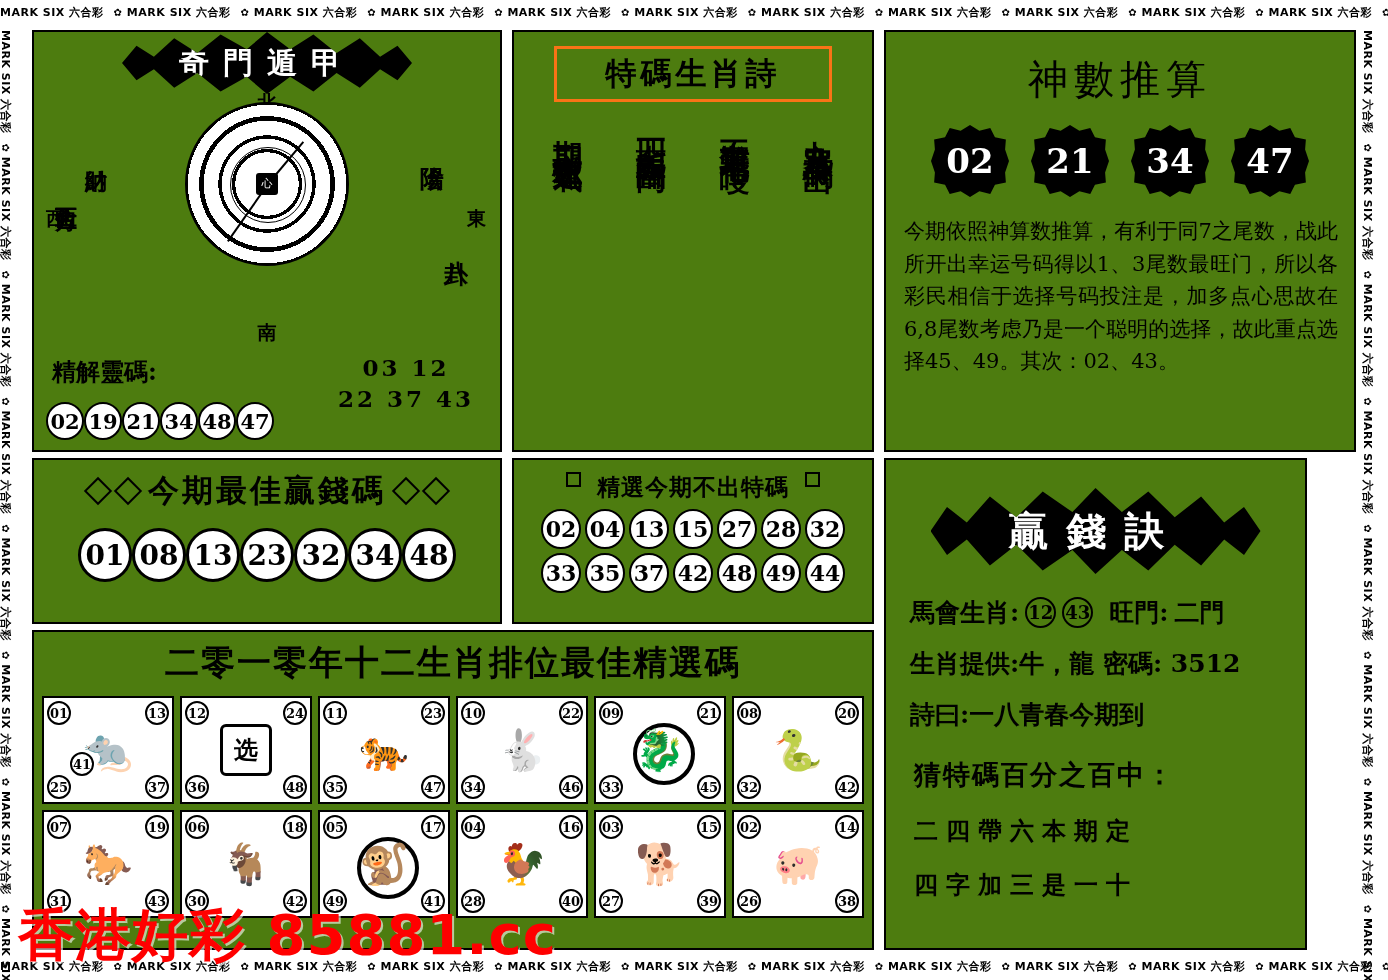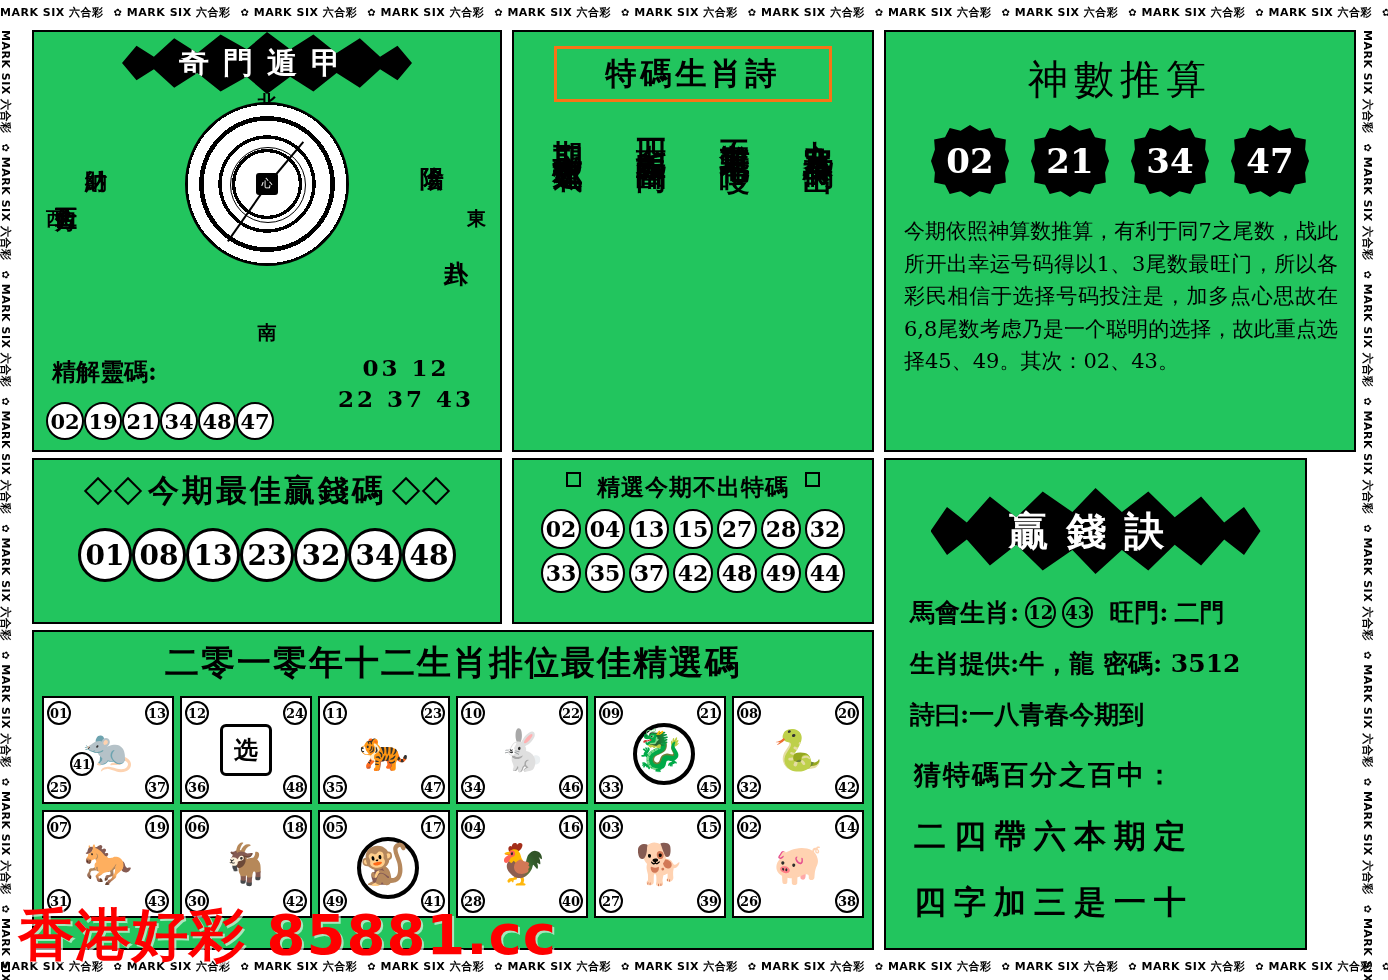--- a/index.html
+++ b/index.html
@@ -18,21 +18,21 @@
   .marquee.left{top:0;left:0;width:26px;height:980px;}
   .marquee.right{top:0;right:0;width:26px;height:980px;}
   .mq-v{position:absolute;top:30px;left:13px;transform-origin:0 0;transform:rotate(90deg);white-space:nowrap;font-size:11px;font-weight:bold;}
   .mq-v.r{transform:rotate(90deg);}
   .mq-item{margin-right:10px;}
   .flower{display:inline-block;font-size:10px;}
 
   
   .page{position:absolute;left:26px;top:26px;width:1336px;height:928px;}
 
-  .box{position:absolute;border:2px solid #000;background:#22c55e;box-sizing:border-box;}
+  .box{position:absolute;border:2px solid #000;background:#4d7c0f;box-sizing:border-box;}
 
   
   #p1{left:6px;top:4px;width:470px;height:422px;}
   .starburst{
     position:relative;margin:0 auto;width:290px;height:62px;
     background:#000;color:#fff;
     display:flex;align-items:center;justify-content:center;
     font-family:"DejaVu Serif","Liberation Serif",serif;
     font-weight:bold;font-size:30px;letter-spacing:14px;
     clip-path:polygon(0% 50%,5% 22%,11% 40%,18% 10%,26% 34%,34% 4%,43% 28%,50% 0%,58% 28%,66% 4%,74% 34%,82% 10%,89% 40%,95% 22%,100% 50%,95% 78%,89% 60%,82% 90%,74% 66%,66% 96%,58% 72%,50% 100%,43% 72%,34% 96%,26% 66%,18% 90%,11% 60%,5% 78%);
@@ -161,21 +161,21 @@
     clip-path:polygon(0% 50%,5% 22%,11% 40%,18% 10%,26% 34%,34% 4%,43% 28%,50% 0%,58% 28%,66% 4%,74% 34%,82% 10%,89% 40%,95% 22%,100% 50%,95% 78%,89% 60%,82% 90%,74% 66%,66% 96%,58% 72%,50% 100%,43% 72%,34% 96%,26% 66%,18% 90%,11% 60%,5% 78%);
   }
   .p7line{display:flex;align-items:center;gap:6px;margin:22px 24px 0;font-family:"DejaVu Serif","Liberation Serif",serif;font-size:25px;font-weight:bold;}
   .sball{
     width:31px;height:31px;border:2px solid #000;border-radius:50%;
     display:flex;align-items:center;justify-content:center;font-size:18px;font-weight:bold;box-sizing:border-box;
   }
   .p7line2{margin:18px 24px 0;font-family:"DejaVu Serif","Liberation Serif",serif;font-size:25px;font-weight:bold;}
   .p7center{font-family:Liberation Sans, sans-serif;font-weight:bold;margin-left:28px;}
   .p7big{margin-top:26px;font-size:27px;letter-spacing:2px;}
-  .p7mid{margin-top:22px;font-size:32px;letter-spacing:8px;}
+  .p7mid{margin-top:22px;font-size:24px;letter-spacing:8px;}
 
   
   .wm{
     position:absolute;left:18px;bottom:6px;z-index:50;
     font-family:"DejaVu Sans","Liberation Sans",sans-serif;
     font-weight:bold;font-size:56px;letter-spacing:1px;
     color:#ff0000;white-space:nowrap;
     text-shadow:2px 2px 0 rgba(255,255,255,.6);
   }
 </style>

